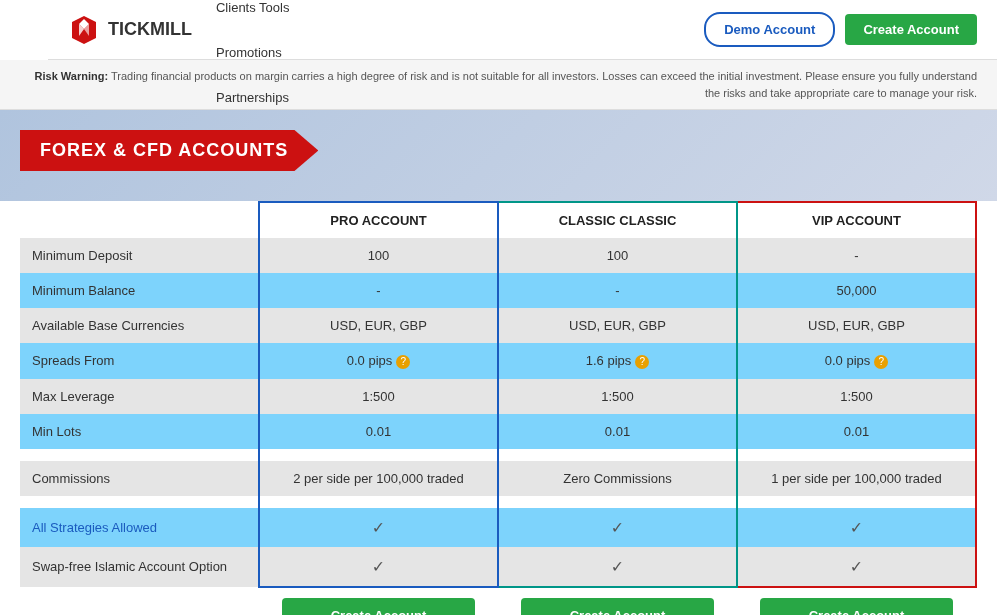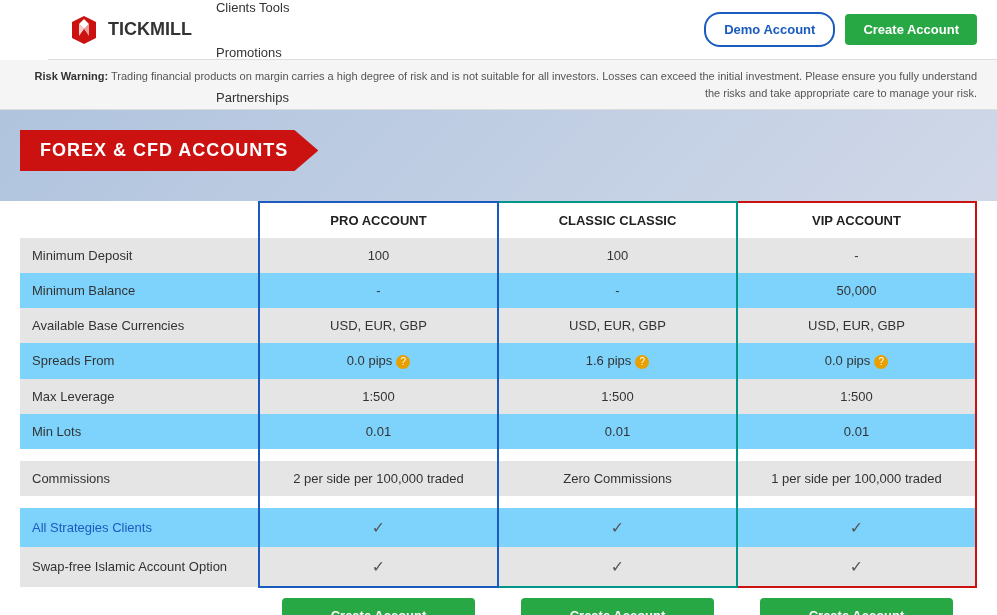--- a/index.html
+++ b/index.html
@@ -227,21 +227,21 @@
     <td class="td-classic"><span>Zero Commissions</span></td>
     <td class="td-vip"><span>1 per side per 100,000 traded</span></td>
   </tr>
         <tr>
       <td style="padding:6px 12px; border:none; background:#fff;"></td>
       <td class="td-pro" style="background:#fff; padding:4px;"></td>
       <td class="td-classic" style="background:#fff; padding:4px;"></td>
       <td class="td-vip" style="background:#fff; padding:4px;"></td>
     </tr>
         <tr class="row-odd row-highlight">
-    <td>All Strategies Clients</td>
+    <td>All Strategies Allowed</td>
     <td class="td-pro"><span class="checkmark">✓</span></td>
     <td class="td-classic"><span class="checkmark">✓</span></td>
     <td class="td-vip"><span class="checkmark">✓</span></td>
   </tr>
         <tr class="row-even ">
     <td>Swap-free Islamic Account Option</td>
     <td class="td-pro-bottom"><span class="checkmark">✓</span></td>
     <td class="td-classic-bottom"><span class="checkmark">✓</span></td>
     <td class="td-vip-bottom"><span class="checkmark">✓</span></td>
   </tr>

